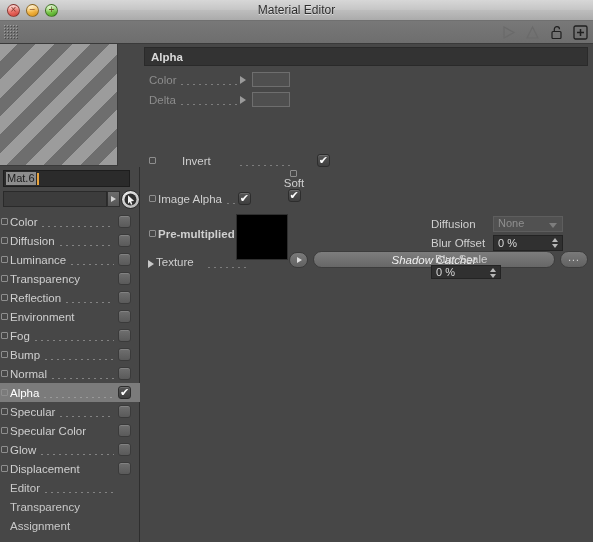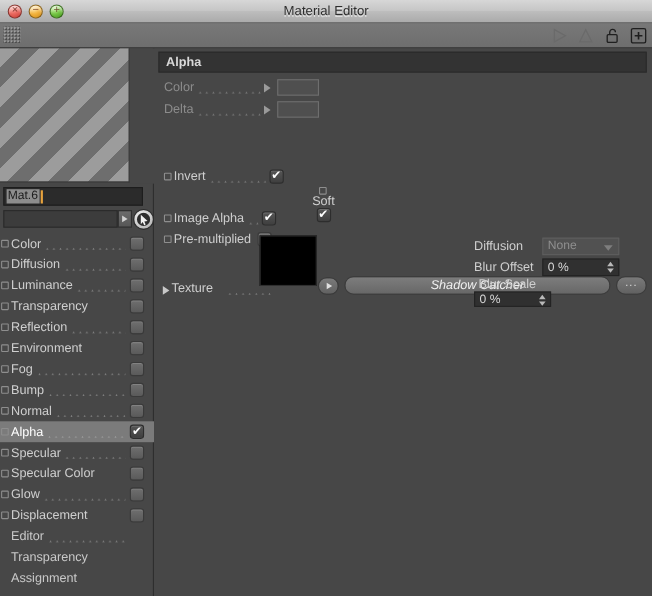--- a/index.html
+++ b/index.html
@@ -473,39 +473,39 @@
     </div>
 
     <div class="prow" style="left:8px; top:46px; width:290px;">
       <span class="plabel dim">Delta</span>
       <span class="pdots" style="width:58px;"></span>
       <span class="rtri dark"></span>
       <span class="swatch"></span>
     </div>
 
     <div id="check-rows">
-        <div class="prow" style="left: 8px; top: 107px; width: 290px;">
+        <div class="prow" style="left: 8px; top: 107px; width: 290px; gap: 24px;">
           <span class="ledsm"></span>
           <span class="plabel">Invert</span>
           <span class="pdots" style="width: 52px;"></span>
           <span class="cbox on">✔</span>
         </div>
         <div class="prow" style="left: 8px; top: 126px; width: 290px; flex-direction: column;">
           <span class="ledsm"></span>
           <span class="plabel">Soft</span>
           <span class="pdots" style="width: 72px;"></span>
           <span class="cbox on">✔</span>
         </div>
         <div class="prow" style="left: 8px; top: 145px; width: 290px;">
           <span class="ledsm"></span>
           <span class="plabel">Image Alpha</span>
           <span class="pdots" style="width: 10px;"></span>
           <span class="cbox on">✔</span>
         </div>
-        <div class="prow" style="left: 8px; top: 164px; width: 290px;">
+        <div class="prow" style="left: 8px; top: 180px; width: 290px; font-weight: bold;">
           <span class="ledsm"></span>
           <span class="plabel">Pre-multiplied</span>
           <span class="pdots" style="width: 0px; background-image: none;"></span>
           <span class="cbox"></span>
         </div>
       </div>
 
     <div class="texrow">
       <span class="rtri" style="position:absolute; left:-141px; border-left-color:#c8c8c8;"></span>
       <span class="plabel" style="position:absolute; left:-133px;">Texture</span>

